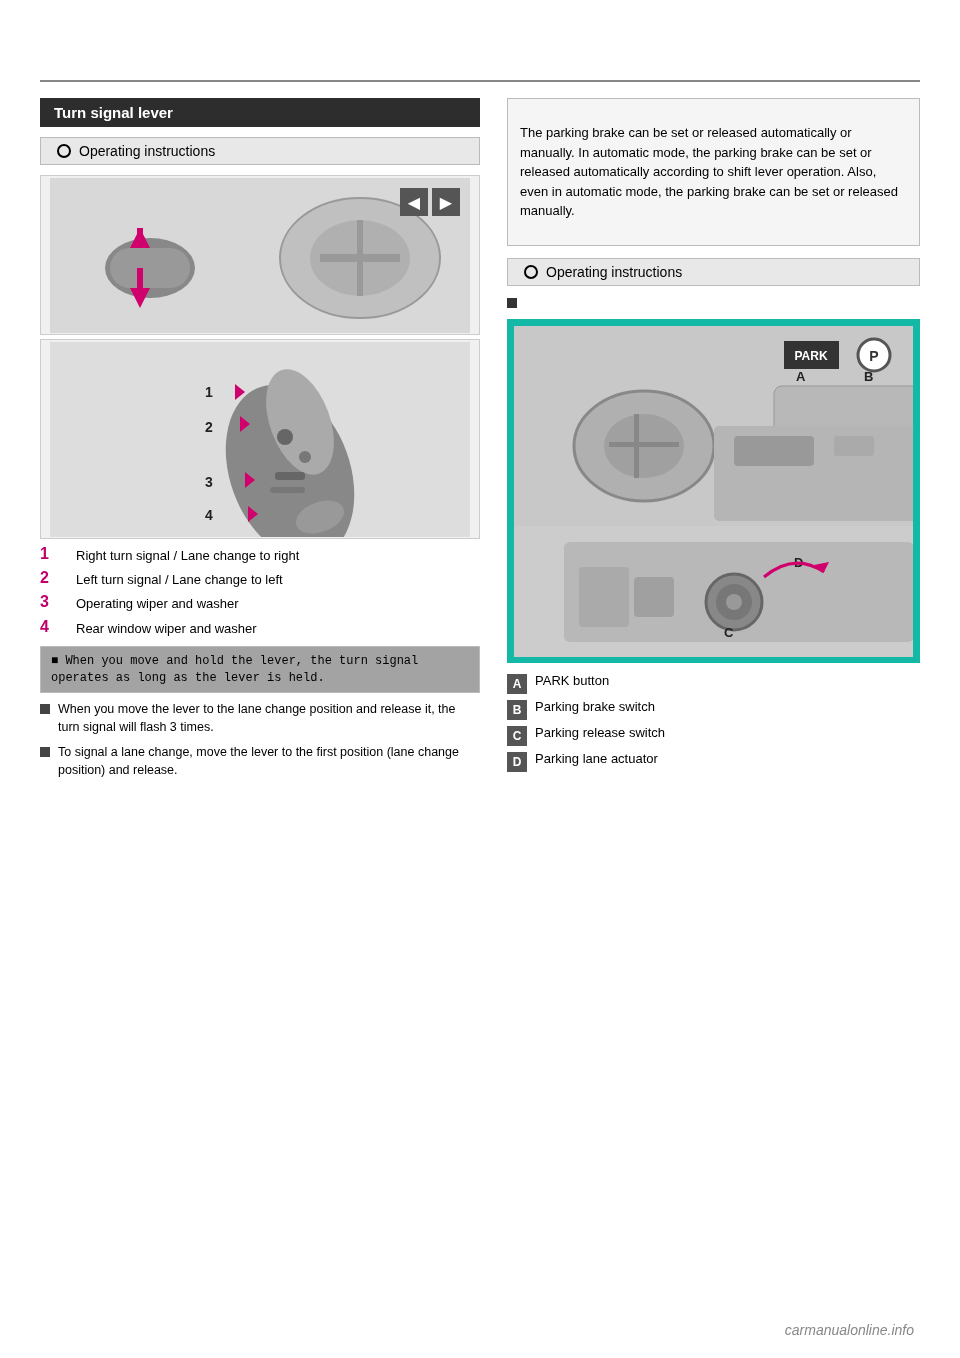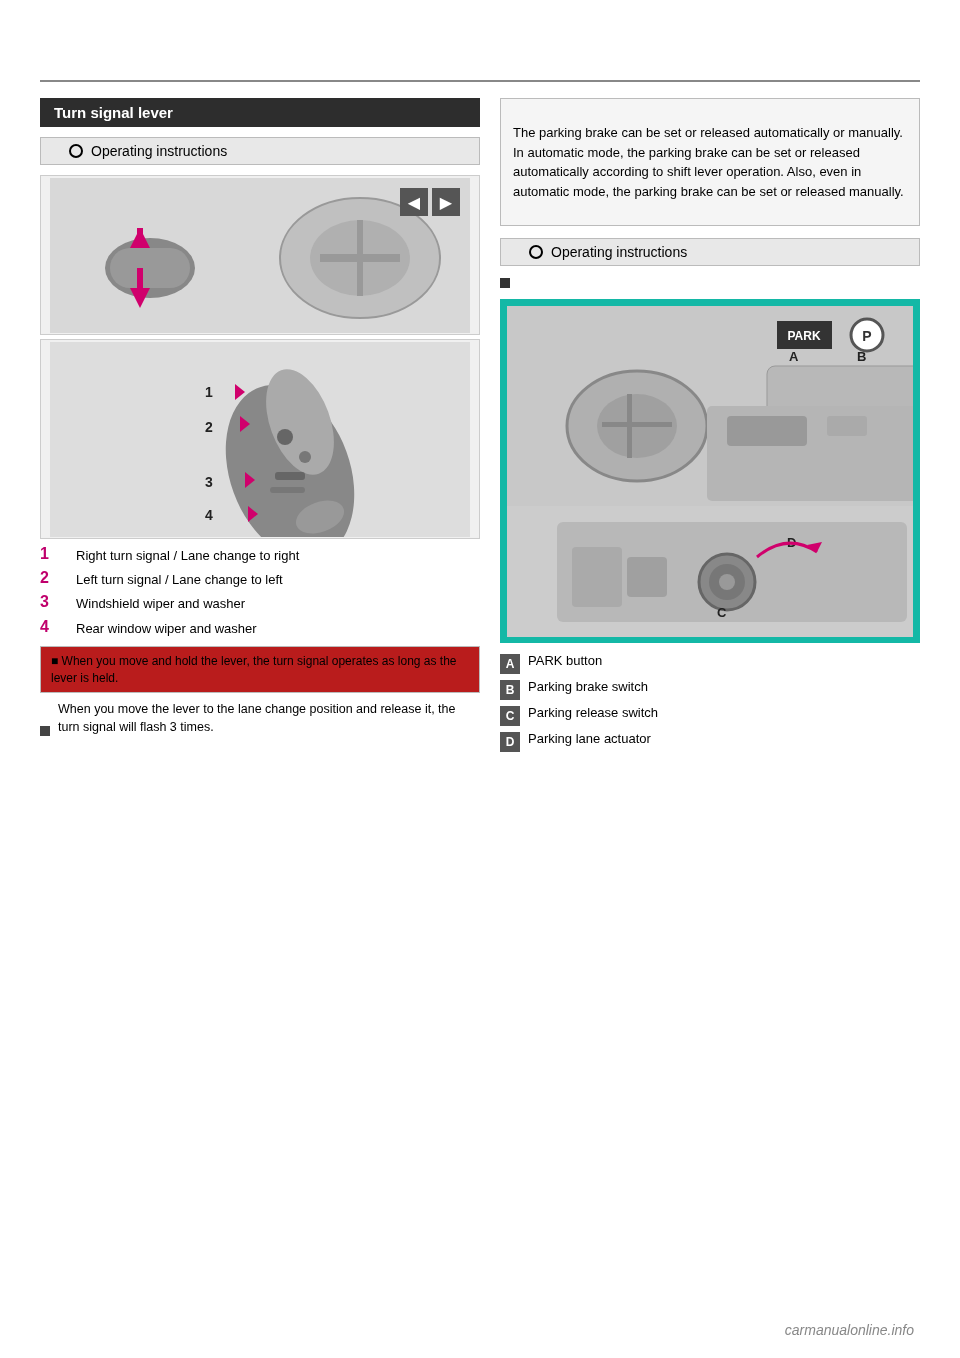--- a/index.html
+++ b/index.html
@@ -17,21 +17,21 @@
       background: #fff;
       padding: 80px 40px 40px 40px;
       position: relative;
     }
     .top-rule {
       border-top: 2px solid #888;
       margin-bottom: 16px;
     }
     .columns {
       display: flex;
-      gap: 20px;
+      gap: 27px;
     }
     .left-col {
       width: 440px;
       flex-shrink: 0;
     }
     .right-col {
       flex: 1;
     }
     .section-header {
       background: #2d2d2d;
@@ -41,21 +41,21 @@
       padding: 6px 14px;
       margin-bottom: 10px;
       display: inline-block;
       width: 100%;
     }
     .sub-header {
       background: #e8e8e8;
       border: 1px solid #bbb;
       font-size: 14px;
       font-weight: normal;
-      padding: 5px 28px;
+      padding: 5px 16px;
       margin-bottom: 10px;
       display: flex;
       align-items: center;
       gap: 4px;
     }
     .sub-header .circle-o {
       display: inline-block;
       width: 14px;
       height: 14px;
       border: 2px solid #000;
@@ -96,33 +96,34 @@
       font-size: 16px;
       min-width: 24px;
       margin-top: -2px;
     }
     .numbered-item .text {
       flex: 1;
       line-height: 1.4;
       margin-left: 12px;
     }
     .note-section {
-      background: #b91c1c;
+      background: #a3a3a3;
       border: 1px solid #bbb;
       padding: 6px 10px;
       margin-top: 8px;
       font-size: 12px;
       line-height: 1.4;
+      font-family: Liberation Mono, monospace;
     }
     .bullet-section {
       margin-top: 8px;
     }
     .bullet-item {
       display: flex;
-      align-items: flex-end;
+      align-items: flex-start;
       margin-bottom: 8px;
       font-size: 12.5px;
       line-height: 1.4;
     }
     .bullet-item .sq {
       width: 10px;
       height: 10px;
       background: #444;
       flex-shrink: 0;
       margin-top: 3px;
@@ -266,40 +267,44 @@
         <div class="numbered-item">
           <span class="num pink-arrow">1</span>
           <span class="text">Right turn signal / Lane change to right</span>
         </div>
         <div class="numbered-item">
           <span class="num pink-arrow">2</span>
           <span class="text">Left turn signal / Lane change to left</span>
         </div>
         <div class="numbered-item">
           <span class="num pink-arrow">3</span>
-          <span class="text">Windshield wiper and washer</span>
+          <span class="text">Operating wiper and washer</span>
         </div>
         <div class="numbered-item">
           <span class="num pink-arrow">4</span>
           <span class="text">Rear window wiper and washer</span>
         </div>
       </div>
 
       
       <div class="note-section">
         <span>■</span>
         <span>When you move and hold the lever, the turn signal operates as long as the lever is held.</span>
       </div>
 
       
       <div class="bullet-section">
         <div class="bullet-item">
           <span class="sq"></span>
           <span>When you move the lever to the lane change position and release it, the turn signal will flash 3 times.</span>
         </div>
+        <div class="bullet-item">
+          <span class="sq"></span>
+          <span>To signal a lane change, move the lever to the first position (lane change position) and release.</span>
+        </div>
       </div>
     </div>
 
     <div class="right-col">
 
       <div class="parking-desc">
         <span>The parking brake can be set or released automatically or manually. In automatic mode, the parking brake can be set or released automatically according to shift lever operation. Also, even in automatic mode, the parking brake can be set or released manually.</span>
       </div>
 
       <div class="sub-header">

